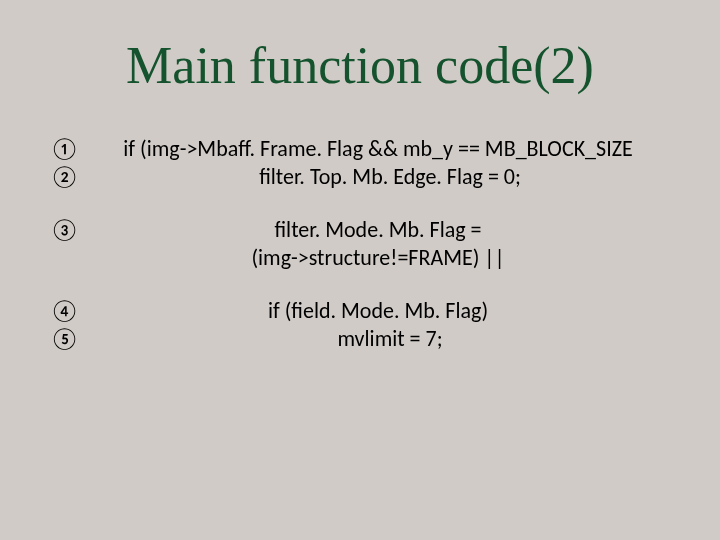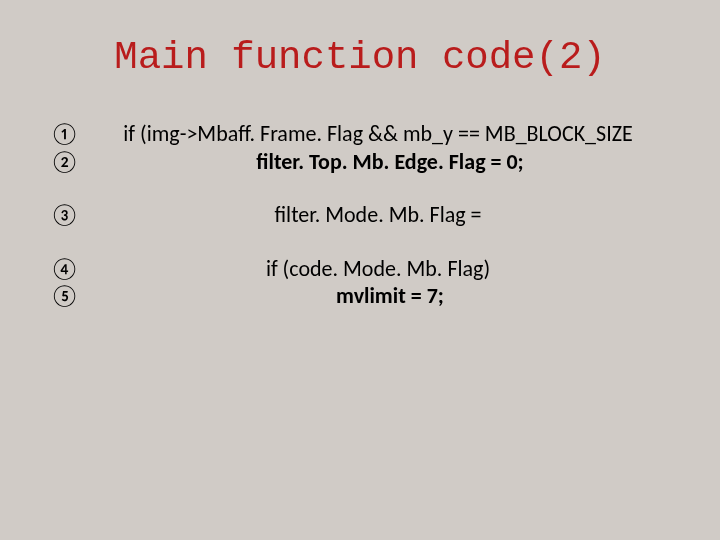--- a/index.html
+++ b/index.html
@@ -11,47 +11,47 @@
     font-family: Calibri, "Segoe UI", Arial, sans-serif;
     color: #000;
   }
   .slide {
     width: 720px;
     height: 540px;
     box-sizing: border-box;
     padding: 30px 50px 30px 50px;
   }
   .title {
-    font-family: Liberation Mono, monospace;
-    font-size: 39px;
+    font-family: Liberation Serif, serif;
+    font-size: 52px;
     font-weight: 400;
     text-align: center;
     margin: 6px 0 40px 0;
-    color: #b91c1c;
+    color: #14532d;
   }
   .row {
     display: flex;
     align-items: flex-start;
     font-size: 22px;
     line-height: 1.25;
     margin: 0;
   }
   .num {
     flex: 0 0 36px;
     font-size: 22px;
   }
   .code {
     flex: 1 1 auto;
     white-space: pre-wrap;
     text-align: center;
   }
   .block { margin-top: 0; }
   .gap { height: 26px; }
   .indent1 { padding-left: 40px; }
-  .indent2 { padding-left: 24px; font-weight: bold; }
+  .indent2 { padding-left: 24px; }
 </style>
 </head>
 <body>
 
 <div class="slide">
 
   <div class="title">Main function code(2)</div>
 
   <div class="block">
     <div class="row">
@@ -64,28 +64,32 @@
     </div>
   </div>
 
   <div class="gap"></div>
 
   <div class="block">
     <div class="row">
       <div class="num">③</div>
       <div class="code">filter. Mode. Mb. Flag =</div>
     </div>
+    <div class="row">
+      <div class="num"></div>
+      <div class="code">(img-&gt;structure!=FRAME) ||</div>
+    </div>
   </div>
 
   <div class="gap"></div>
 
   <div class="block">
     <div class="row">
       <div class="num">④</div>
-      <div class="code">if (code. Mode. Mb. Flag)</div>
+      <div class="code">if (field. Mode. Mb. Flag)</div>
     </div>
     <div class="row">
       <div class="num">⑤</div>
       <div class="code indent2">mvlimit = 7;</div>
     </div>
   </div>
 
 </div>
 
 </body></html>

